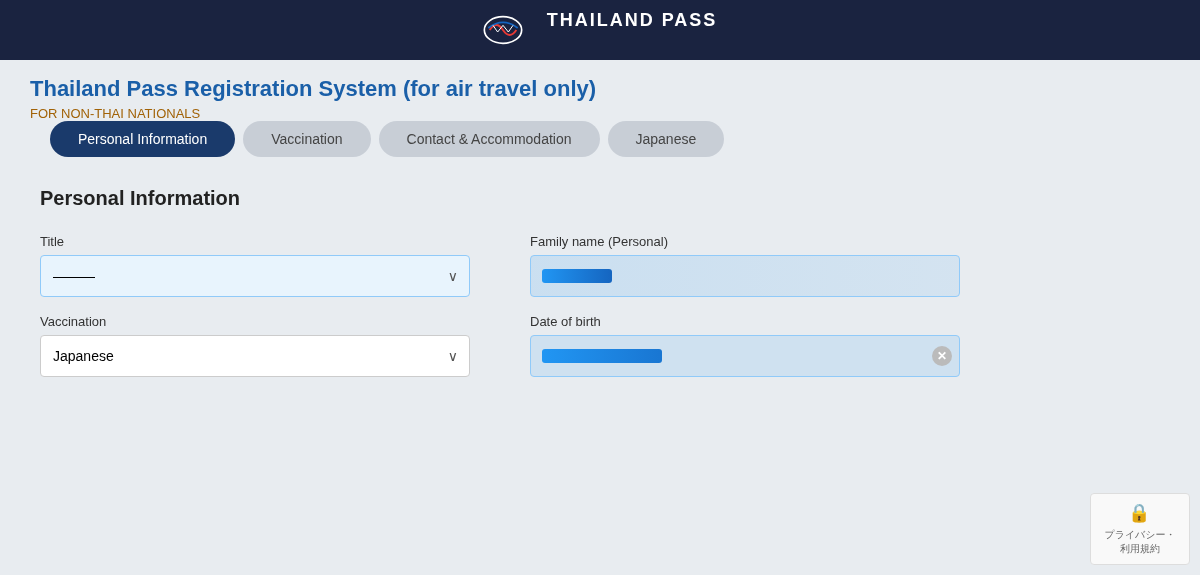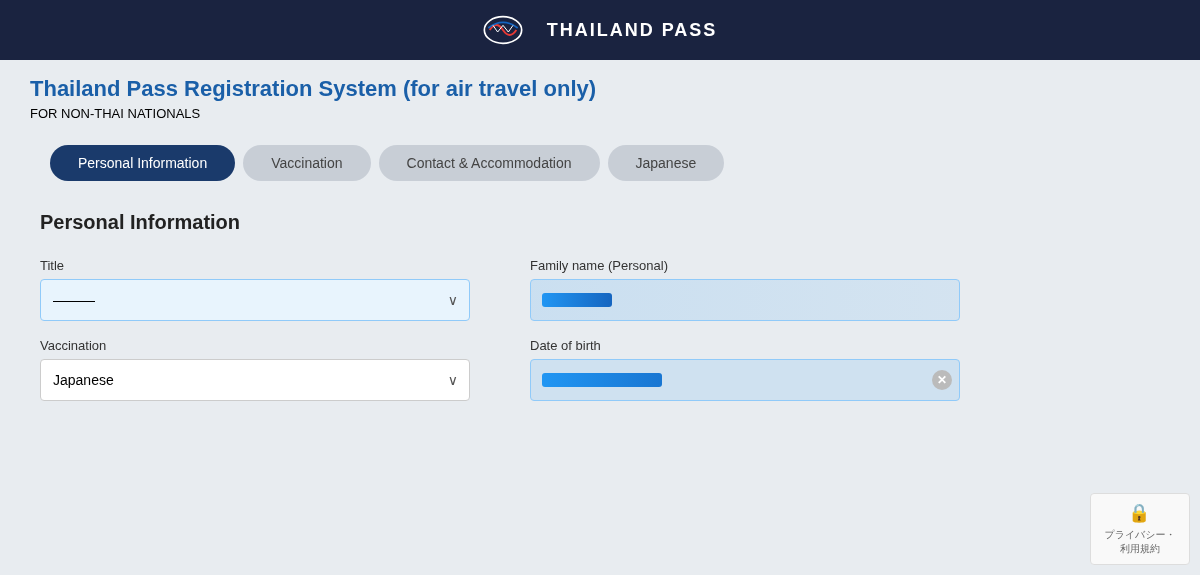--- a/index.html
+++ b/index.html
@@ -14,21 +14,21 @@
     .header {
       background: #1a2340;
       display: flex;
       align-items: center;
       justify-content: center;
       padding: 10px 20px;
       height: 60px;
     }
     .header-logo {
       display: flex;
-      align-items: center;
+      align-items: flex-start;
       gap: 24px;
     }
     .logo-icon {
       width: 40px;
       height: 40px;
     }
     .header-title {
       color: white;
       font-size: 18px;
       font-weight: bold;
@@ -42,23 +42,22 @@
     }
 
     .page-title {
       color: #1a5fa8;
       font-size: 22px;
       font-weight: bold;
       margin-bottom: 4px;
     }
 
     .page-subtitle {
-      color: #000000;
+      color: #a16207;
       font-size: 13px;
-      margin-bottom: 24px;
       font-weight: normal;
     }
 
     
     .tabs {
       display: flex;
       gap: 8px;
       margin-bottom: 30px;
       margin-left: 20px;
     }

